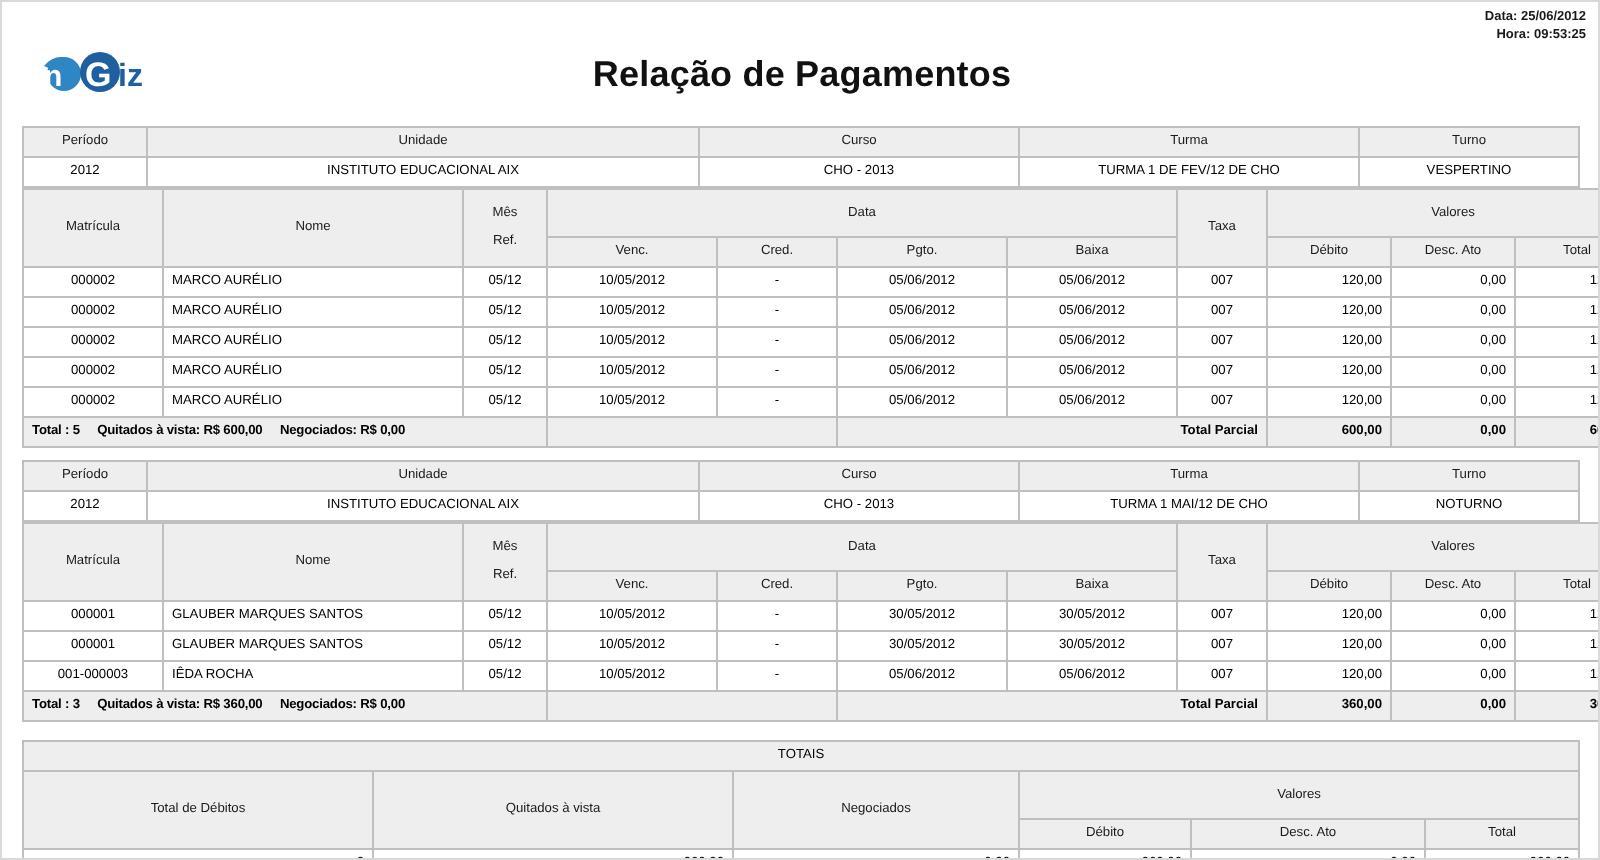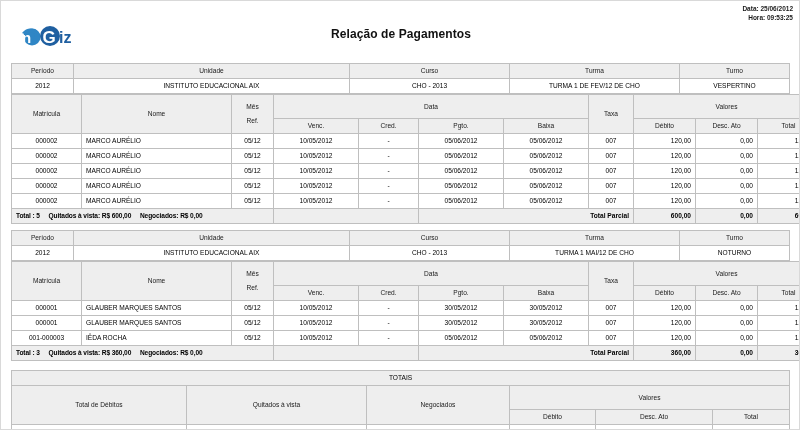--- a/index.html
+++ b/index.html
@@ -43,21 +43,21 @@
     top: 22px;
     width: 78px;
     height: 26px;
   }
   .rpt-title {
     position: absolute;
     left: 0;
     right: 0;
     top: 26px;
     text-align: center;
-    font-size: 12px;
+    font-size: 18px;
     font-weight: bold;
     letter-spacing: 0.1px;
     color: #111111;
   }
 
   
   .blk {
     margin: 0 10px 0 10px;
     width: 778px;
   }

